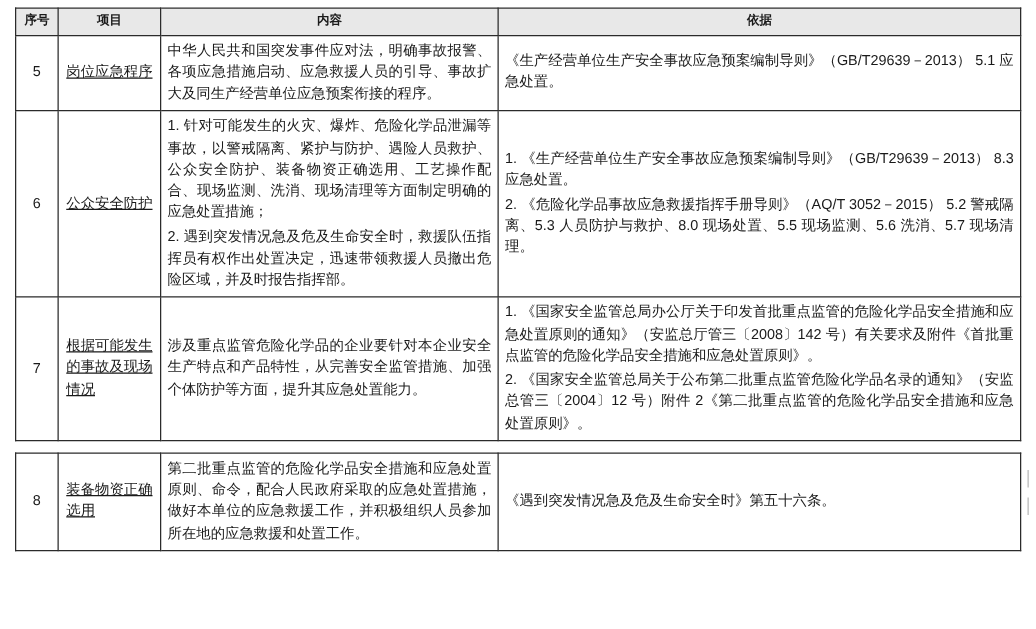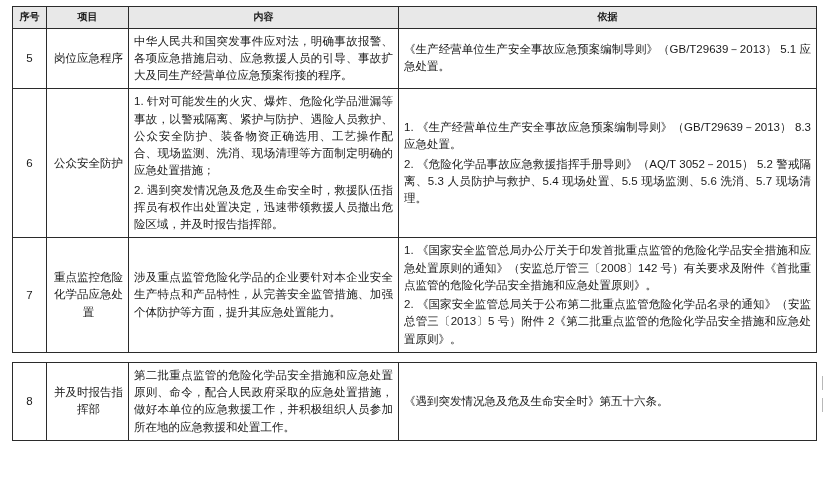--- a/index.html
+++ b/index.html
@@ -64,25 +64,26 @@
   .col-no { width: 34px; }
   .col-item { width: 82px; }
   .col-content { width: 270px; }
   .col-basis { width: auto; }
 
   td.cell-no {
     text-align: center;
     font-size: 11.5px;
   }
   td.cell-item {
-    text-align: center;
+    text-align: left;
     font-size: 11.5px;
     line-height: 1.5;
     padding-left: 6px;
     padding-right: 4px;
+    text-decoration: underline;
   }
   td.cell-content, td.cell-basis {
     text-align: justify;
     text-justify: inter-ideograph;
     font-size: 11.5px;
     line-height: 1.5;
   }
   .para { margin: 0 0 2px 0; }
   .para:last-child { margin-bottom: 0; }
 
@@ -128,48 +129,48 @@
       </tr>
       <tr>
         <td class="cell-no">6</td>
         <td class="cell-item">公众安全防护</td>
         <td class="cell-content">
           <p class="para">1. 针对可能发生的火灾、爆炸、危险化学品泄漏等事故，以警戒隔离、紧护与防护、遇险人员救护、公众安全防护、装备物资正确选用、工艺操作配合、现场监测、洗消、现场清理等方面制定明确的应急处置措施；</p>
           <p class="para">2. 遇到突发情况急及危及生命安全时，救援队伍指挥员有权作出处置决定，迅速带领救援人员撤出危险区域，并及时报告指挥部。</p>
         </td>
         <td class="cell-basis">
           <p class="para">1. 《生产经营单位生产安全事故应急预案编制导则》（GB/T29639－2013） 8.3 应急处置。</p>
-          <p class="para">2. 《危险化学品事故应急救援指挥手册导则》（AQ/T 3052－2015） 5.2 警戒隔离、5.3 人员防护与救护、5.4 现场处置、5.5 现场监测、5.6 洗消、5.7 现场清理。</p>
+          <p class="para">2. 《危险化学品事故应急救援指挥手册导则》（AQ/T 3052－2015） 5.2 警戒隔离、5.3 人员防护与救护、8.0 现场处置、5.5 现场监测、5.6 洗消、5.7 现场清理。</p>
         </td>
       </tr>
       <tr>
         <td class="cell-no">7</td>
-        <td class="cell-item">重点监控危险化学品应急处置</td>
+        <td class="cell-item">根据可能发生的事故及现场情况</td>
         <td class="cell-content">
           <p class="para">涉及重点监管危险化学品的企业要针对本企业安全生产特点和产品特性，从完善安全监管措施、加强个体防护等方面，提升其应急处置能力。</p>
         </td>
         <td class="cell-basis">
           <p class="para">1. 《国家安全监管总局办公厅关于印发首批重点监管的危险化学品安全措施和应急处置原则的通知》（安监总厅管三〔2008〕142 号）有关要求及附件《首批重点监管的危险化学品安全措施和应急处置原则》。</p>
-          <p class="para">2. 《国家安全监管总局关于公布第二批重点监管危险化学品名录的通知》（安监总管三〔2013〕5 号）附件 2《第二批重点监管的危险化学品安全措施和应急处置原则》。</p>
+          <p class="para">2. 《国家安全监管总局关于公布第二批重点监管危险化学品名录的通知》（安监总管三〔2004〕12 号）附件 2《第二批重点监管的危险化学品安全措施和应急处置原则》。</p>
         </td>
       </tr>
     </tbody>
   </table>
 
   <table class="second-table">
     <colgroup>
       <col class="col-no">
         <col class="col-item">
         <col class="col-content">
         <col class="col-basis">
     </colgroup>
     <tbody>
       <tr>
         <td class="cell-no">8</td>
-        <td class="cell-item">并及时报告指挥部</td>
+        <td class="cell-item">装备物资正确选用</td>
         <td class="cell-content">
           <p class="para">第二批重点监管的危险化学品安全措施和应急处置原则、命令，配合人民政府采取的应急处置措施，做好本单位的应急救援工作，并积极组织人员参加所在地的应急救援和处置工作。</p>
         </td>
         <td class="cell-basis">
           <p class="para">《遇到突发情况急及危及生命安全时》第五十六条。</p>
         </td>
       </tr>
     </tbody>
   </table>
 

